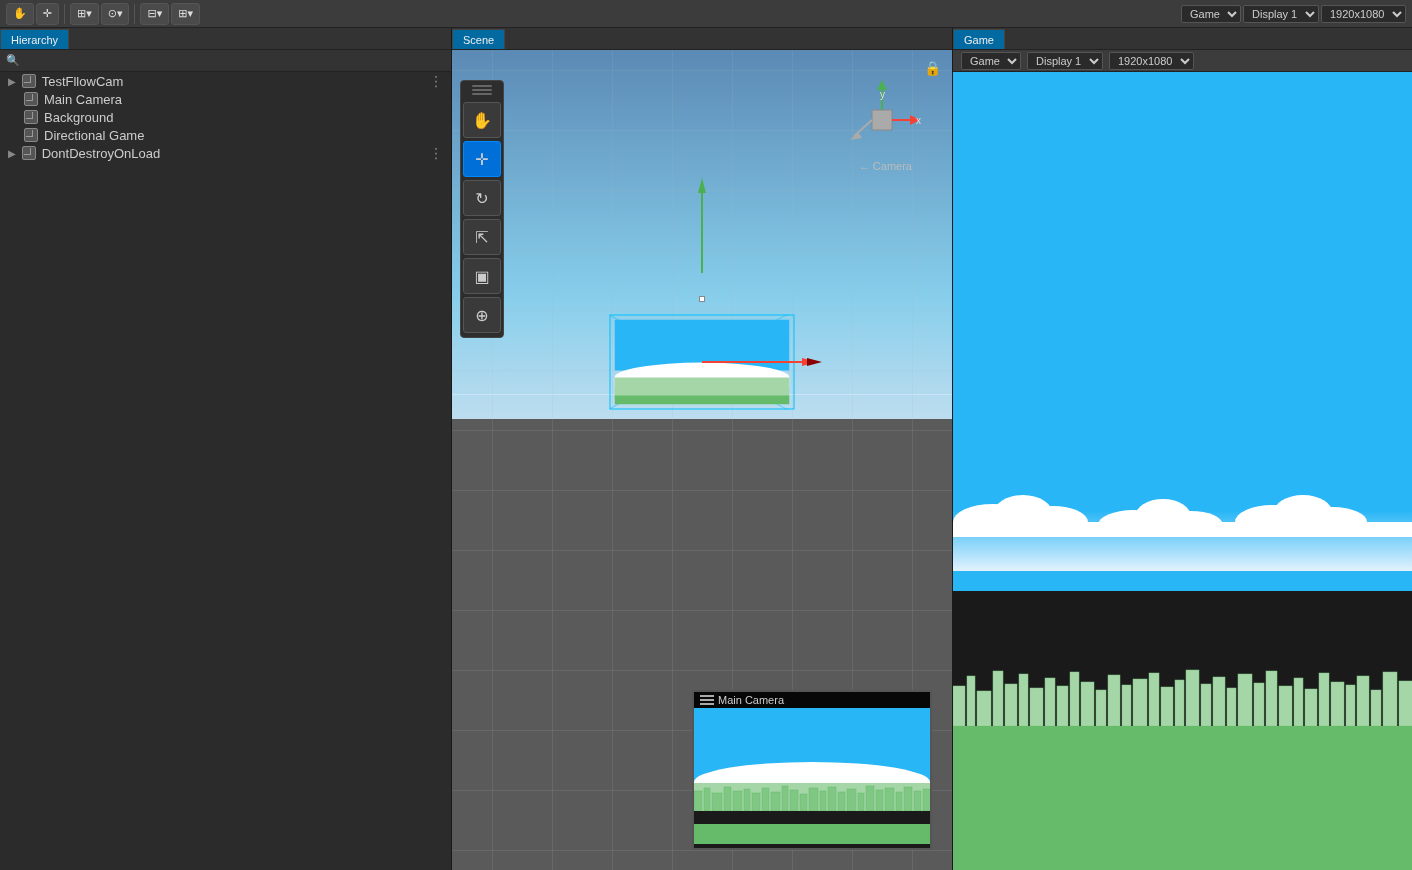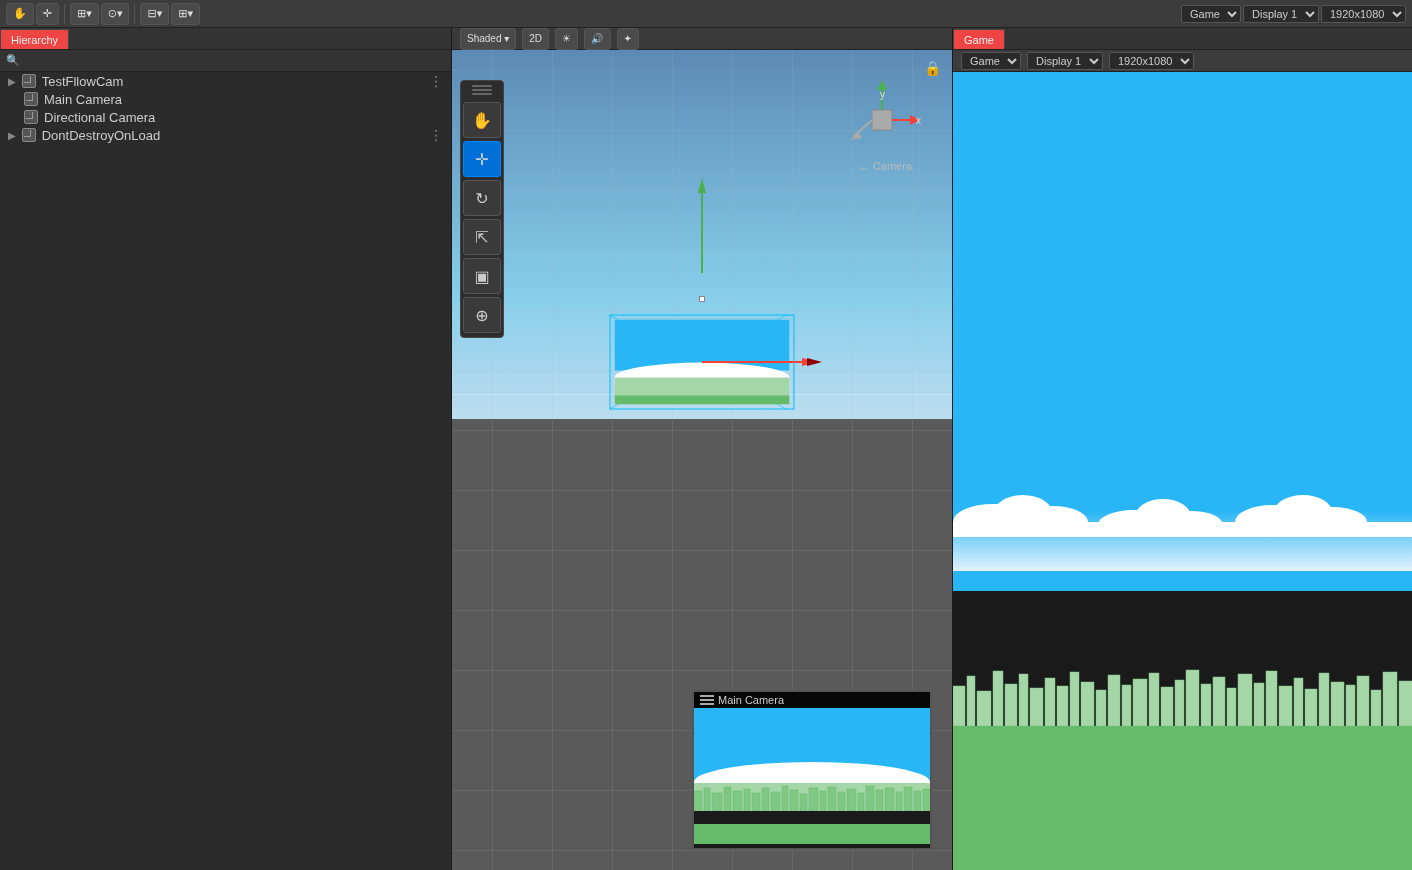--- a/index.html
+++ b/index.html
@@ -351,21 +351,21 @@
       color: #bbb;
       background: #3c3c3c;
       border: 1px solid #444;
       border-bottom: none;
       cursor: pointer;
       height: 20px;
       display: flex;
       align-items: center;
     }
     .tab.active {
-      background: #ef4444;
+      background: #0369a1;
       color: #eee;
     }
 
     
     .menu-icon {
       display: flex;
       flex-direction: column;
       gap: 2px;
       width: 14px;
     }
@@ -429,41 +429,52 @@
         <span class="item-more">⋮</span>
       </div>
 
       <div class="hierarchy-item indent1">
         <span>
           <div class="cube-icon"></div>
         </span>
         <span>Main Camera</span>
       </div>
 
-
       <div class="hierarchy-item indent1">
         <span>
           <div class="cube-icon"></div>
         </span>
-        <span>Directional Camera</span>
+        <span>Background</span>
+      </div>
+
+      <div class="hierarchy-item indent1">
+        <span>
+          <div class="cube-icon"></div>
+        </span>
+        <span>Directional Game</span>
       </div>
 
       <div class="hierarchy-item">
         <span style="color:#888;font-size:10px;">▶</span>
         <span>
           <div class="cube-icon"></div>
         </span>
         <span>DontDestroyOnLoad</span>
         <span class="item-more">⋮</span>
       </div>
     </div>
   </div>
 
   <div class="scene-area">
 
+    <div class="tab-strip">
+      <div class="tab active">
+        <span>Scene</span>
+      </div>
+    </div>
 
     <div class="scene-header">
       <button class="toolbar-btn" style="font-size:10px;">Shaded ▾</button>
       <button class="toolbar-btn" style="font-size:10px;">2D</button>
       <button class="toolbar-btn" style="font-size:10px;">☀</button>
       <button class="toolbar-btn" style="font-size:10px;">🔊</button>
       <button class="toolbar-btn" style="font-size:10px;">✦</button>
     </div>
 
     <div class="scene-canvas">

